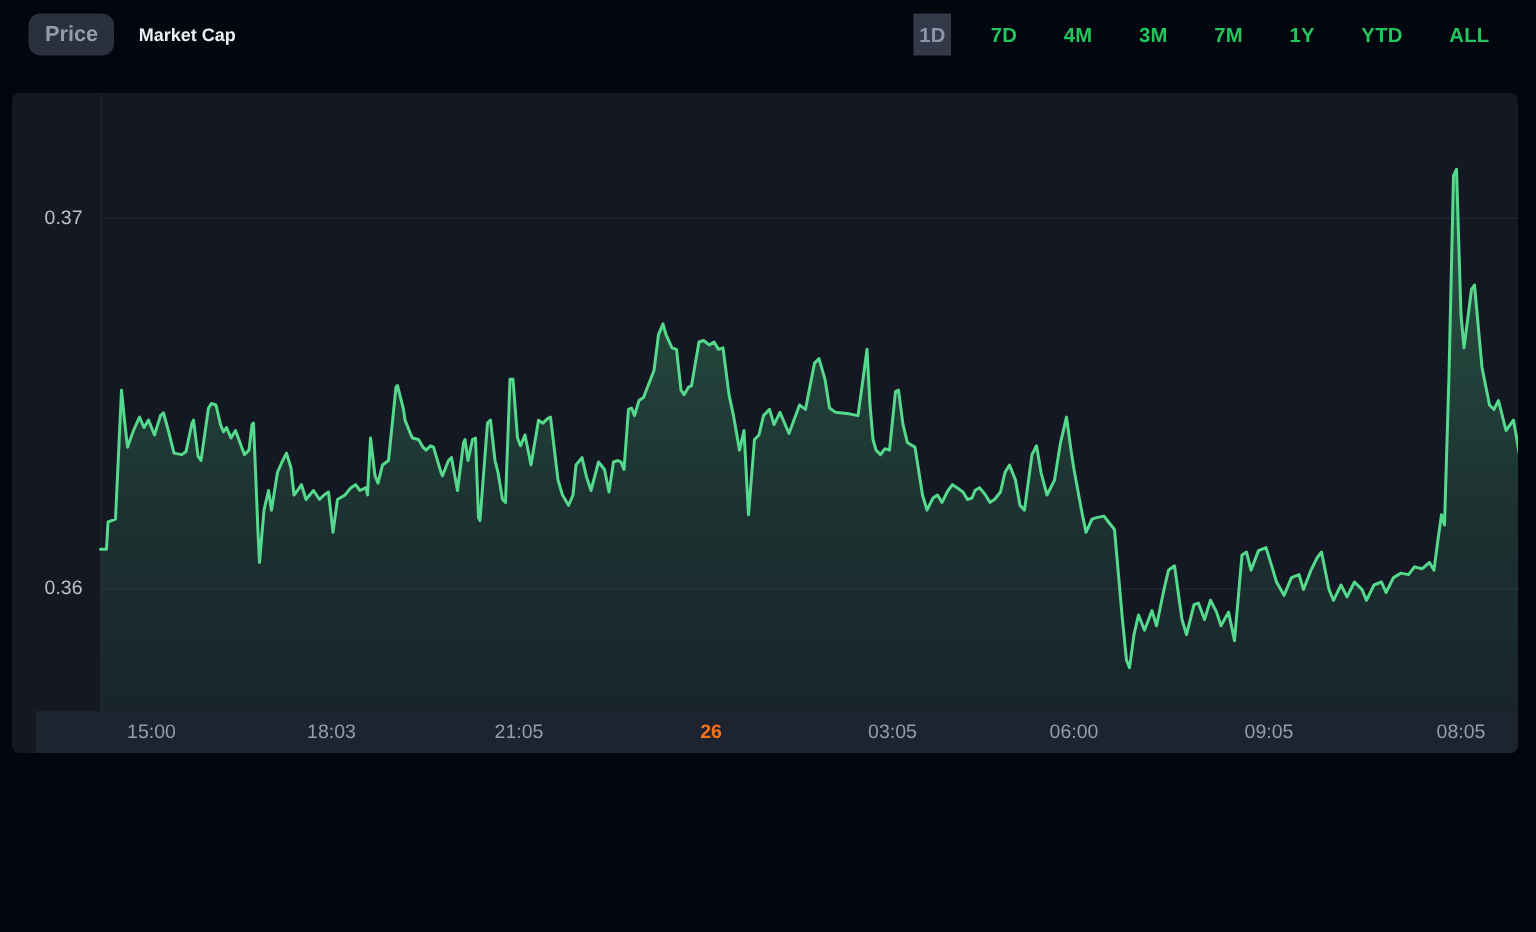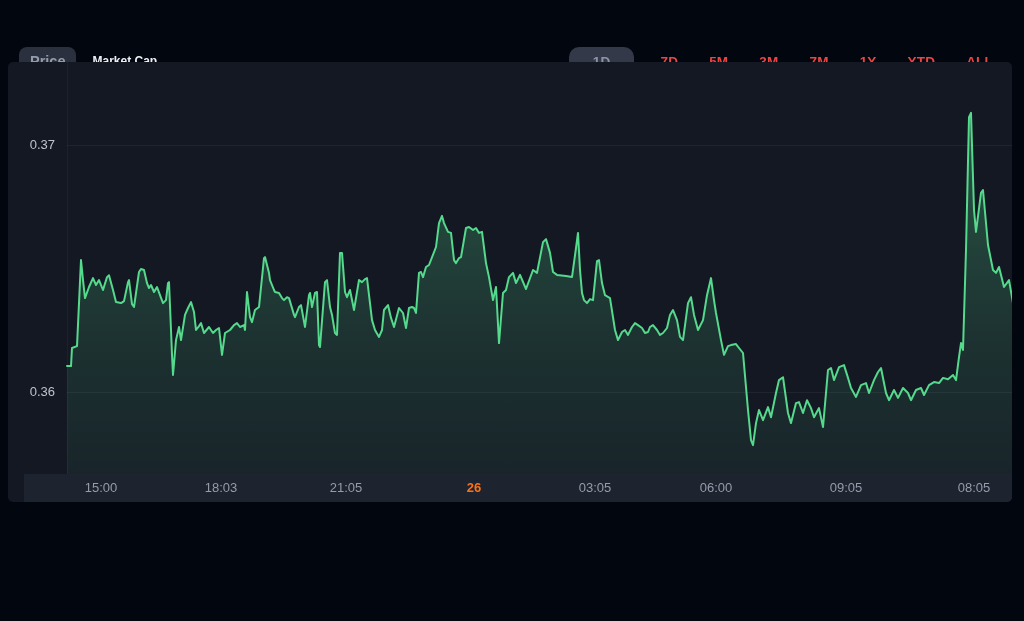--- a/index.html
+++ b/index.html
@@ -1,30 +1,30 @@
 <!DOCTYPE html>
 <html><head>
 <meta charset="utf-8">
 <style>
   html,body{margin:0;padding:0;background:#02060f;width:1024px;height:621px;overflow:hidden;
     font-family:"Liberation Sans",sans-serif;-webkit-font-smoothing:antialiased;}
   .screen{position:relative;width:1024px;height:621px;background:#02060f;}
 
   
-  .hdr{position:absolute;left:0;top:0;width:1024px;height:75px;display:flex;align-items:flex-end;}
+  .hdr{position:absolute;left:0;top:0;width:1024px;height:75px;display:flex;align-items:flex-start;}
   .metric-toggle{display:flex;align-items:center;padding:9px 0 0 19px;gap:16px;}
   .pill{display:inline-flex;align-items:center;justify-content:center;height:28px;padding:0 11px;
     background:#2a303e;border:none;border-radius:8px;color:#949bab;font-size:14.5px;font-weight:600;
     font-family:inherit;cursor:pointer;}
   .plain-tab{background:none;border:none;color:#edeff3;font-size:12px;font-weight:700;
     font-family:inherit;padding:0;height:28px;cursor:pointer;}
   .ranges{margin-left:auto;display:flex;align-items:center;gap:21px;padding:9px 26px 0 0;}
-  .range-btn{background:none;border:none;color:#ef4444;font-size:13.5px;font-weight:700;
+  .range-btn{background:none;border:none;color:#22c55e;font-size:13.5px;font-weight:700;
     font-family:inherit;height:28px;padding:0 5px;cursor:pointer;letter-spacing:.2px;}
-  .range-btn.selected{background:#333949;border-radius:10px;color:#8e95a6;padding:0 24px;}
+  .range-btn.selected{background:#333949;border-radius:0;color:#8e95a6;padding:0 4px;}
 
   
   .panel{position:absolute;left:8px;top:62px;width:1004px;height:440px;background:#141823;
     border-radius:5px;overflow:hidden;}
   .panel svg{position:absolute;left:0;top:0;display:block;}
   .ylab{position:absolute;left:0;width:47px;text-align:right;color:#bcc2ce;font-size:13px;
     line-height:16px;pointer-events:none;}
   .xband{position:absolute;left:16px;bottom:0;width:1004px;height:28px;background:#1e2330;}
   .xlab{position:absolute;top:0;transform:translateX(-50%);color:#959caa;font-size:13px;
     line-height:28px;white-space:nowrap;}
@@ -36,21 +36,21 @@
 <div class="screen">
 
   <header class="hdr">
     <div class="metric-toggle">
       <button class="pill">Price</button>
       <button class="plain-tab">Market Cap</button>
     </div>
     <nav class="ranges" id="ranges">
         <button class="range-btn selected">1D</button>
         <button class="range-btn">7D</button>
-        <button class="range-btn">5M</button>
+        <button class="range-btn">4M</button>
         <button class="range-btn">3M</button>
         <button class="range-btn">7M</button>
         <button class="range-btn">1Y</button>
         <button class="range-btn">YTD</button>
         <button class="range-btn">ALL</button>
       </nav>
   </header>
 
   <section class="panel">
     <svg id="chart-svg" width="1004" height="544" viewBox="0 0 1004 544">

